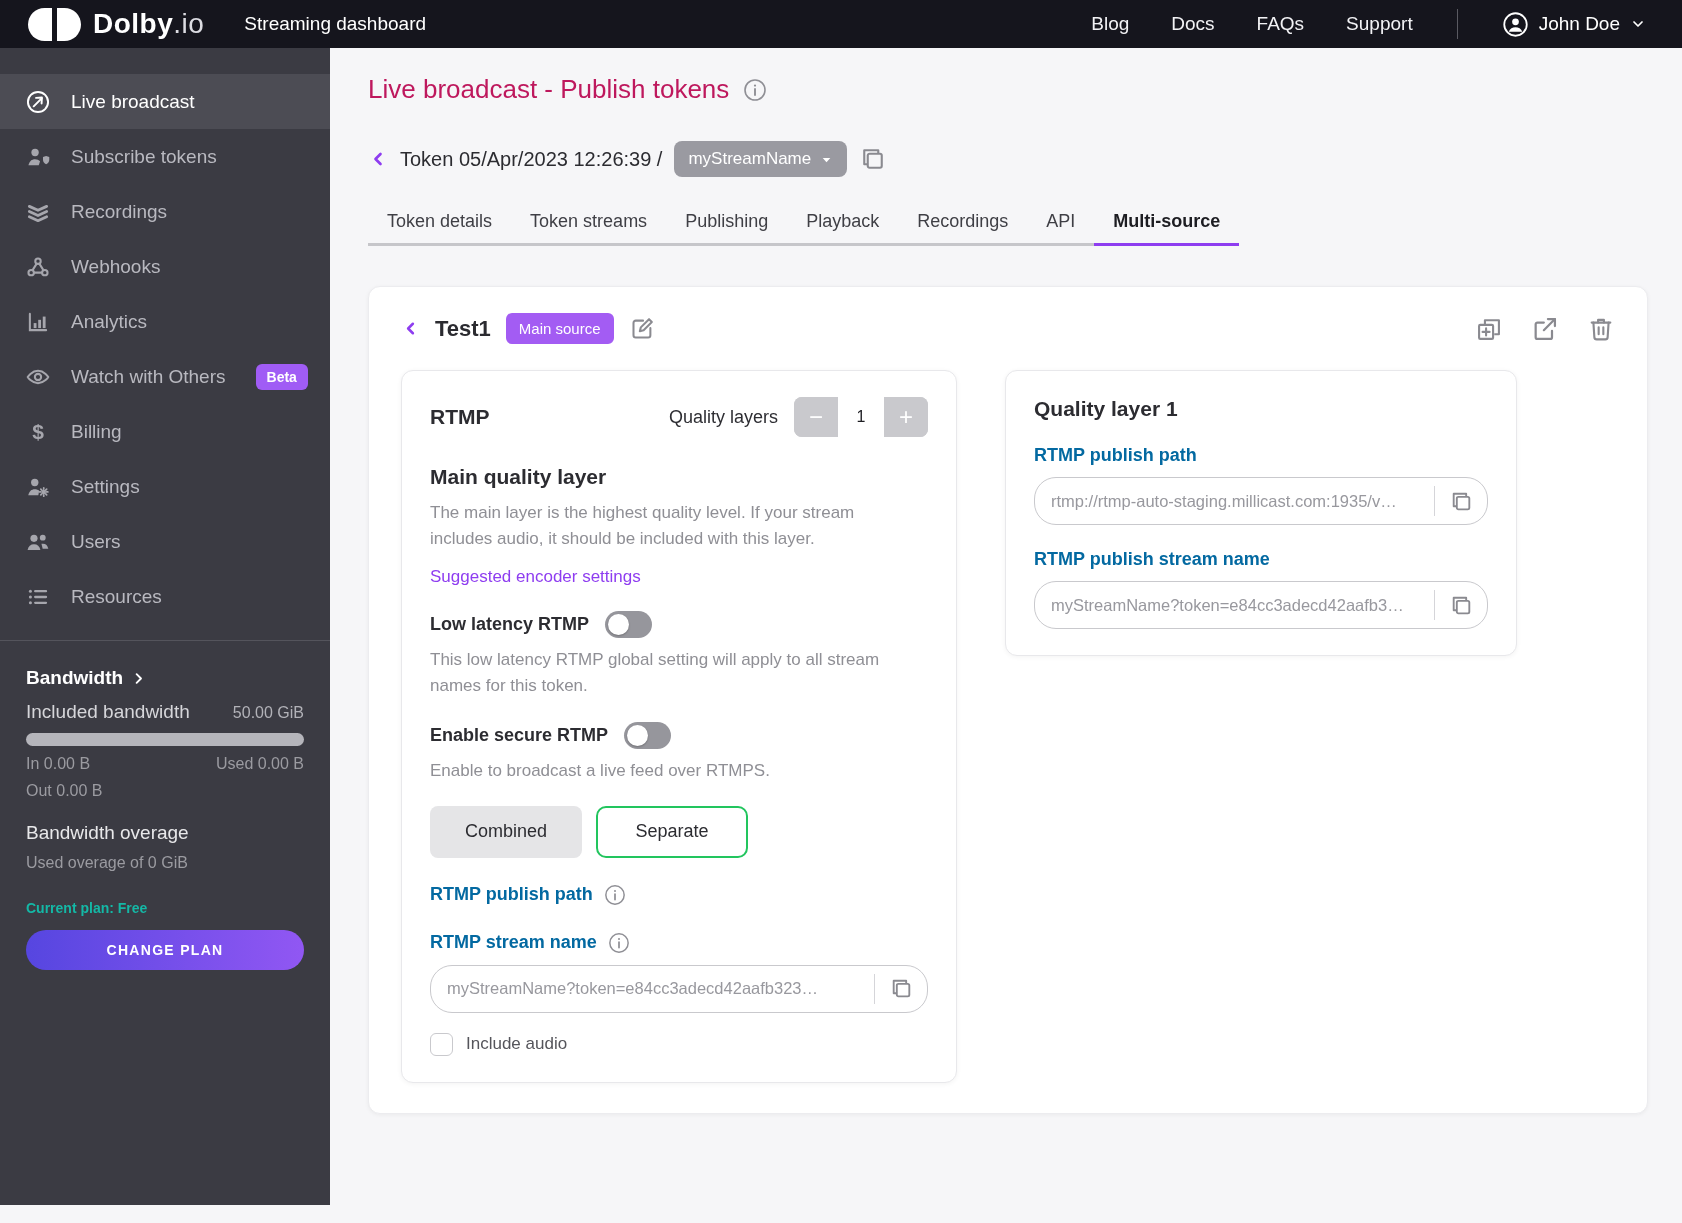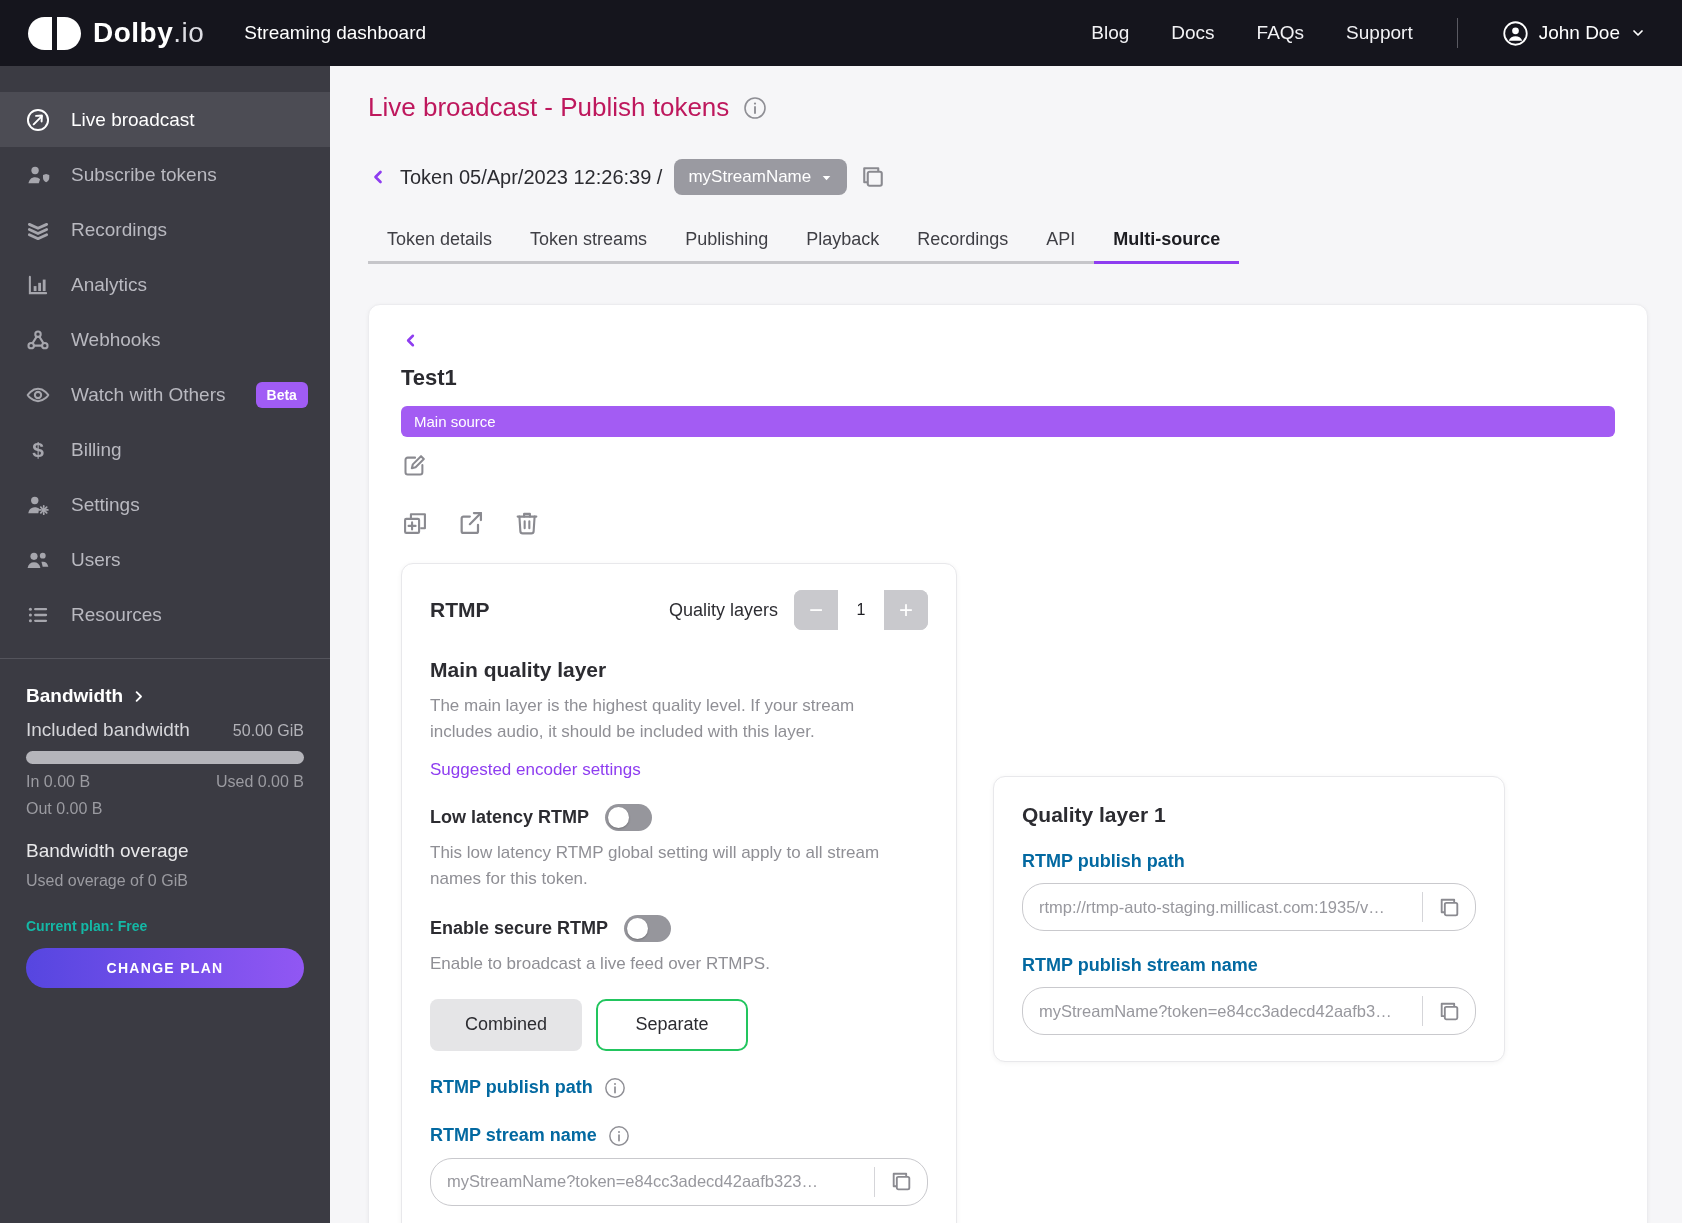--- a/index.html
+++ b/index.html
@@ -1,20 +1,20 @@
 <!DOCTYPE html>
 <html><head>
 <meta charset="utf-8">
 <style>
   * { margin:0; padding:0; box-sizing:border-box; }
   html,body { width:1682px; height:1223px; overflow:hidden; }
   body { font-family:"Liberation Sans", sans-serif; background:#f6f6f8; color:#2d2d33; }
 
   
-  .topbar { height:66px; background:#15151d; display:flex; align-items:center; padding:0 36px 0 28px; color:#fff; }
+  .topbar { height:48px; background:#15151d; display:flex; align-items:center; padding:0 36px 0 28px; color:#fff; }
   .brand { display:flex; align-items:center; }
   .dd { display:flex; gap:5px; margin-right:12px; }
   .dd span { width:24px; height:33px; background:#fff; display:block; }
   .dd .dd-l { border-radius:17px 0 0 17px; }
   .dd .dd-r { border-radius:0 17px 17px 0; }
   .brand-text { font-size:28px; font-weight:700; letter-spacing:.5px; }
   .brand-text .io { font-weight:300; color:#dcdce2; }
   .product { margin-left:40px; font-size:19px; color:#fff; }
   .topnav { margin-left:auto; display:flex; align-items:center; gap:42px; }
   .topnav a { color:#f2f2f5; font-size:19px; text-decoration:none; }
@@ -59,28 +59,28 @@
   .bc-text { font-size:20px; font-weight:500; color:#2c2c31; }
   .stream-pill { display:flex; align-items:center; gap:9px; background:#9a9aa1; color:#fff; font-size:17px; padding:8px 14px; border-radius:8px; cursor:pointer; }
   .chev-purple { color:#8e3df0; }
 
   .tabs { margin-top:24px; display:flex; width:fit-content; border-bottom:3px solid #c6c6ca; }
   .tab { padding:10px 19px 11px; font-size:18px; color:#3f3f45; cursor:pointer; border-bottom:3px solid transparent; margin-bottom:-3px; white-space:nowrap; }
   .tab.active { font-weight:700; color:#1d1d22; border-bottom-color:#8e3df0; }
 
   .panel { margin-top:40px; background:#fff; border:1px solid #ececef; border-radius:12px;
     padding:26px 32px 30px; box-shadow:0 1px 4px rgba(0,0,0,.05); }
-  .panel-head { display:flex; gap:15px;flex-direction:column; }
+  .panel-head { display:flex; align-items:center; gap:15px; }
   .panel-title { font-size:22px; font-weight:700; color:#2b2b30; }
   .source-badge { background:#a35cf3; color:#fff; font-size:15px; padding:7px 13px; border-radius:6px; }
   .head-spacer { flex:1; }
   .head-actions { display:flex; align-items:center; gap:28px; }
   .act-icon { color:#8a8a90; cursor:pointer; display:flex; }
 
-  .cards { margin-top:26px; display:flex; gap:36px; align-items:center; }
+  .cards { margin-top:26px; display:flex; gap:48px; align-items:flex-start; }
   .card { background:#fff; border:1px solid #e8e8eb; border-radius:12px; box-shadow:0 1px 5px rgba(0,0,0,.05); padding:26px 28px; }
   .card.rtmp { width:556px; }
   .card.quality { width:512px; }
 
   .card-top { display:flex; align-items:center; }
   .card-title { font-size:21px; font-weight:600; color:#2c2c31; }
   .ql-label { margin-left:auto; margin-right:16px; font-size:18px; color:#2e2e33; }
   .stepper { display:flex; border-radius:8px; overflow:hidden; height:40px; background:#c9c9cd; }
   .step-btn { width:44px; border:none; background:#c9c9cd; color:#fff; font-size:24px; line-height:1; cursor:pointer; font-family:inherit; }
   .step-val { width:46px; background:#fff; display:flex; align-items:center; justify-content:center; font-size:16px; color:#1d1d22; }
@@ -176,39 +176,39 @@
             <svg width="26" height="26" viewBox="0 0 24 24" fill="none" stroke="currentColor" stroke-width="2.6" stroke-linecap="round" stroke-linejoin="round">
                 <path d="M4 6.8l8 3.6 8-3.6"></path>
                 <path d="M4 11.6l8 3.6 8-3.6"></path>
                 <path d="M4 16.4l8 3.6 8-3.6"></path>
               </svg>
           </span>
           <span>Recordings</span>
         </div>
         <div class="side-item">
           <span class="sicon">
+            <svg width="26" height="26" viewBox="0 0 24 24" fill="none" stroke="currentColor" stroke-width="1.9">
+                <circle cx="12" cy="6.6" r="2.5"></circle>
+                <circle cx="5.7" cy="17.2" r="2.5"></circle>
+                <circle cx="18.3" cy="17.2" r="2.5"></circle>
+                <path d="M10.8 8.9 7 14.9M13.2 8.9 17 14.9M8.2 17.2h7.6"></path>
+              </svg>
+          </span>
+          <span>Webhooks</span>
+        </div>
+        <div class="side-item">
+          <span class="sicon">
             <svg width="26" height="26" viewBox="0 0 24 24">
                 <path d="M4.5 4.5v15h15" fill="none" stroke="currentColor" stroke-width="1.9" stroke-linecap="round"></path>
                 <rect x="8" y="13" width="2.6" height="4.6" fill="currentColor"></rect>
                 <rect x="12.2" y="10" width="2.6" height="7.6" fill="currentColor"></rect>
                 <rect x="16.4" y="7" width="2.6" height="10.6" fill="currentColor"></rect>
               </svg>
           </span>
           <span>Analytics</span>
-        </div>
-        <div class="side-item">
-          <span class="sicon">
-            <svg width="26" height="26" viewBox="0 0 24 24" fill="none" stroke="currentColor" stroke-width="1.9">
-                <circle cx="12" cy="6.6" r="2.5"></circle>
-                <circle cx="5.7" cy="17.2" r="2.5"></circle>
-                <circle cx="18.3" cy="17.2" r="2.5"></circle>
-                <path d="M10.8 8.9 7 14.9M13.2 8.9 17 14.9M8.2 17.2h7.6"></path>
-              </svg>
-          </span>
-          <span>Webhooks</span>
         </div>
         <div class="side-item">
           <span class="sicon">
             <svg width="26" height="26" viewBox="0 0 24 24" fill="none" stroke="currentColor" stroke-width="1.9" stroke-linecap="round" stroke-linejoin="round">
                 <path d="M2.5 12S6 6.3 12 6.3 21.5 12 21.5 12 18 17.7 12 17.7 2.5 12 2.5 12z"></path>
                 <circle cx="12" cy="12" r="2.9"></circle>
               </svg>
           </span>
           <span>Watch with Others</span>
           <span class="beta-badge">Beta</span>

